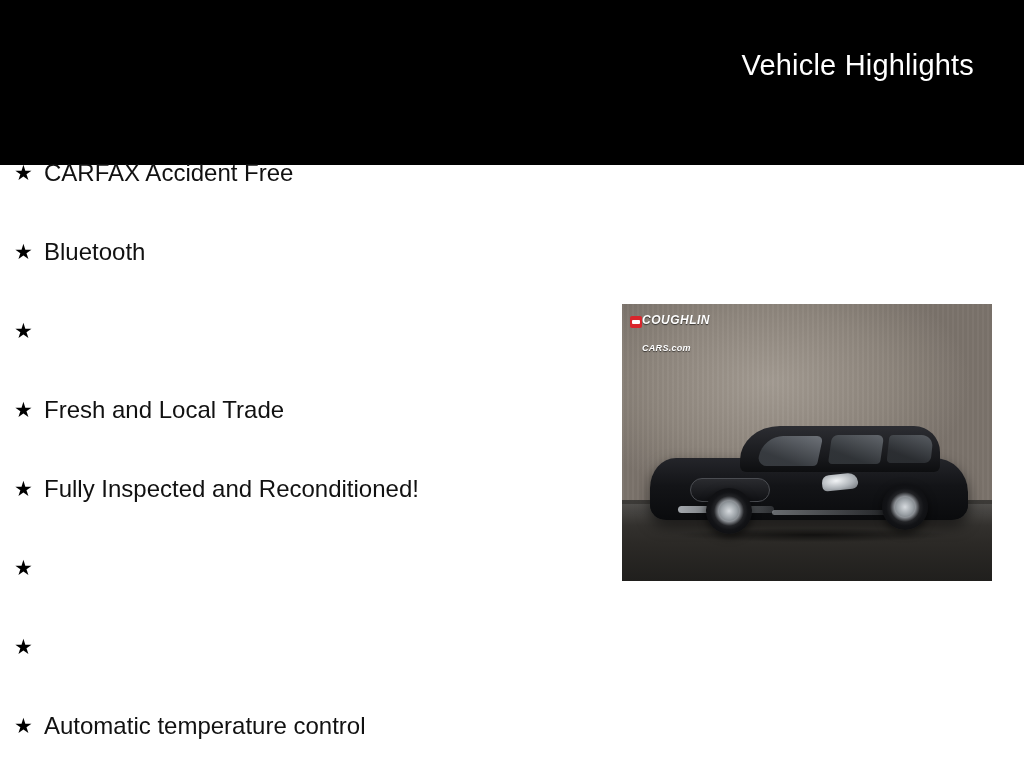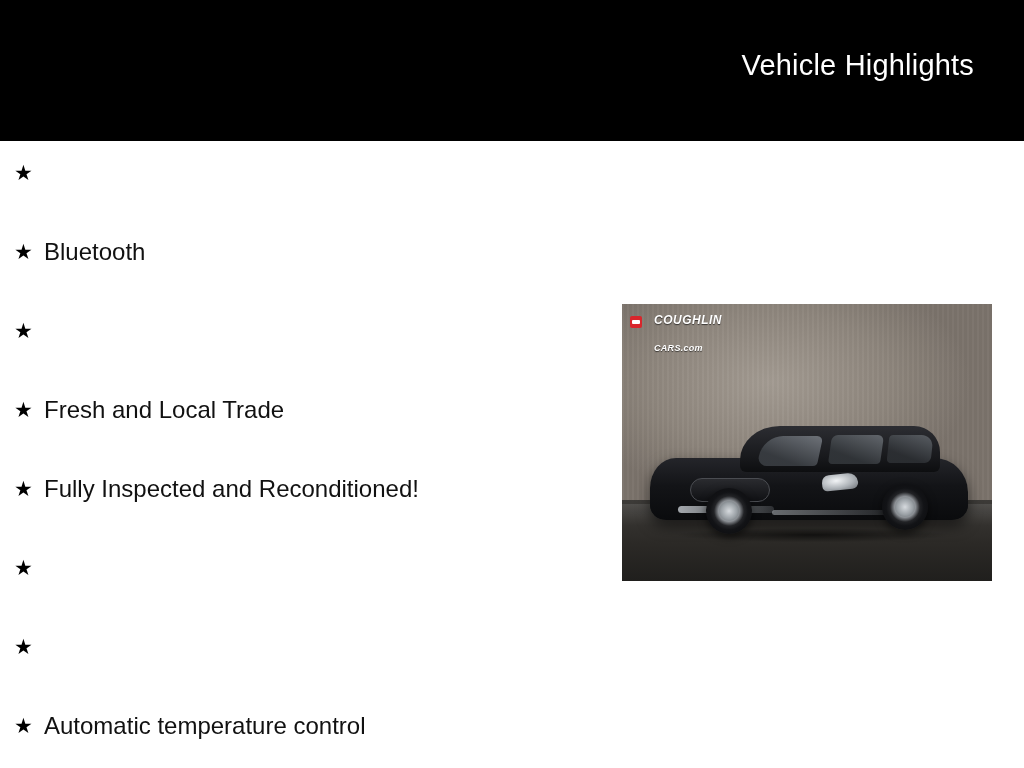--- a/index.html
+++ b/index.html
@@ -17,21 +17,21 @@
     position: relative;
     width: 1024px;
     height: 768px;
     background: #ffffff;
   }
   .header-bar {
     position: absolute;
     left: 0;
     top: 0;
     width: 1024px;
-    height: 141px;
+    height: 165px;
     background: #000000;
   }
   .header-title {
     position: absolute;
     right: 50px;
     top: 48px;
     color: #ffffff;
     font-size: 29px;
     line-height: 34px;
     letter-spacing: 0.2px;
@@ -234,21 +234,21 @@
     height: 14px;
     background: radial-gradient(ellipse at center, rgba(0,0,0,0.6) 0%, rgba(0,0,0,0) 72%);
   }
   
   .watermark {
     position: absolute;
     left: 8px;
     top: 10px;
     display: flex;
     align-items: flex-start;
-    gap: 12px;
+    gap: 0;
   }
   .wm-badge {
     width: 12px;
     height: 12px;
     background: #d8262c;
     border-radius: 2px;
     margin-top: 2px;
     position: relative;
   }
   .wm-badge:after {
@@ -287,20 +287,21 @@
 
 <div class="page">
 
   <div class="header-bar">
     <div class="header-title">Vehicle Highlights</div>
   </div>
 
   <ul class="highlights">
     <li class="highlight-item">
       <span class="bullet-star">★</span>
+      <span class="highlight-text">CARFAX Accident Free</span>
     </li>
     <li class="highlight-item">
       <span class="bullet-star">★</span>
       <span class="highlight-text">Bluetooth</span>
     </li>
     <li class="highlight-item">
       <span class="bullet-star">★</span>
     </li>
     <li class="highlight-item">
       <span class="bullet-star">★</span>

